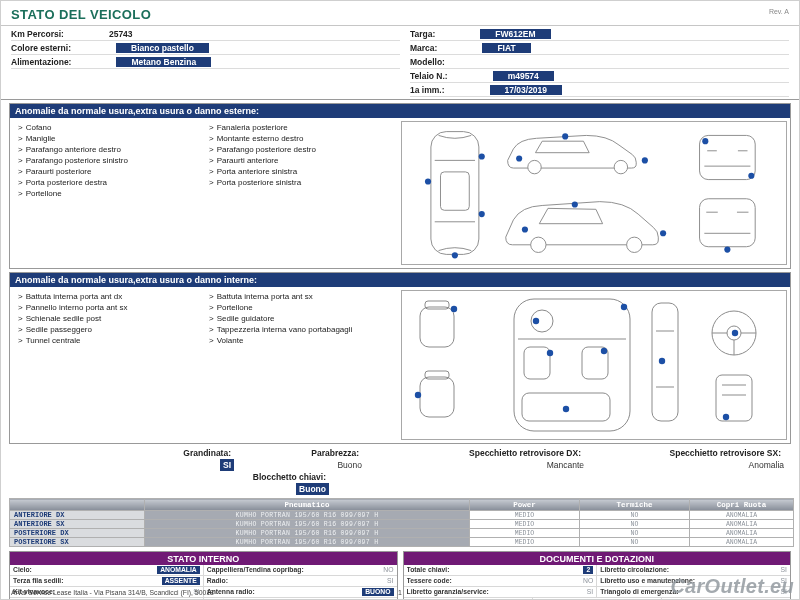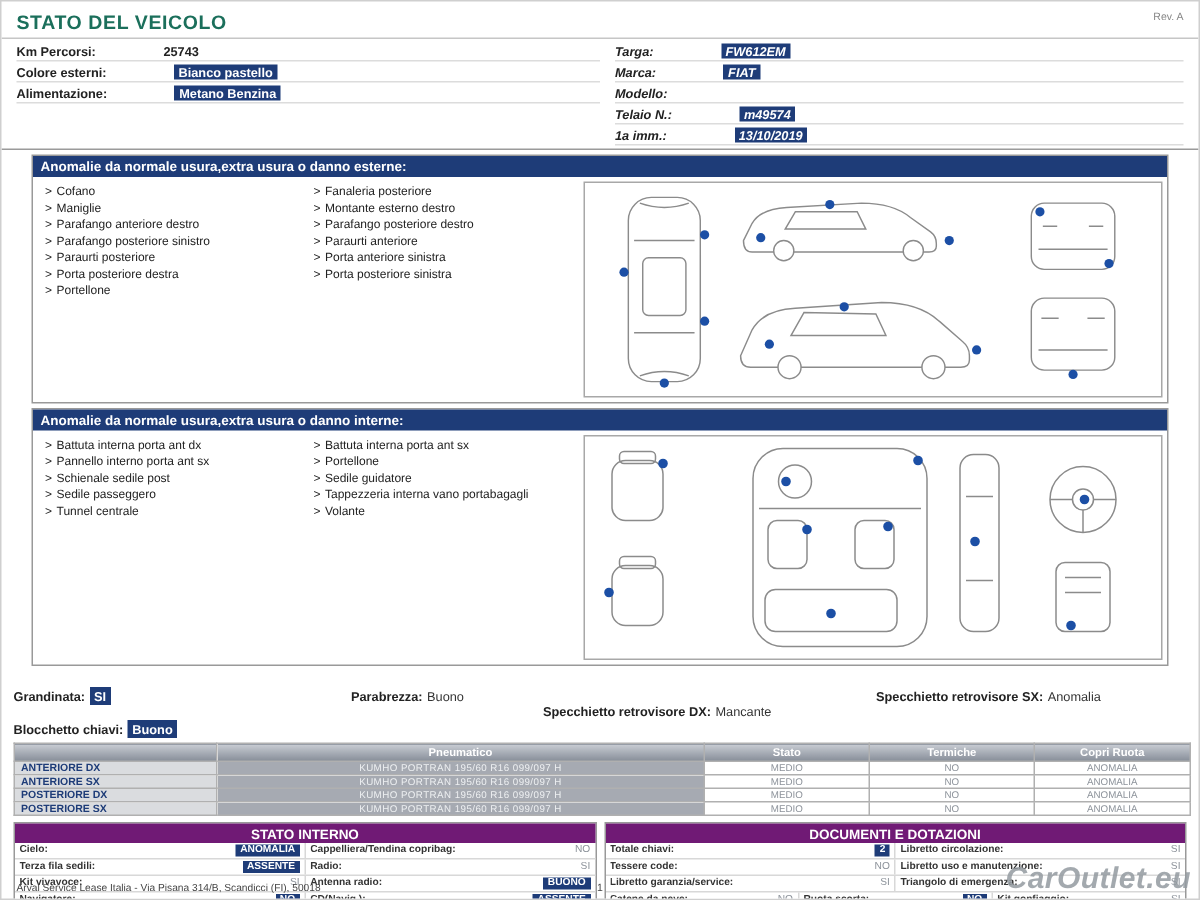--- a/index.html
+++ b/index.html
@@ -9,56 +9,56 @@
 
   
   .header{display:flex;justify-content:space-between;align-items:flex-start;
           padding:6px 10px 3px;border-bottom:1px solid #c6c6c6;}
   .title{margin:0;font-size:13px;font-weight:bold;color:#1b6f5b;letter-spacing:.4px;}
   .rev{font-size:7px;color:#888;padding-top:1px;}
 
   
   .info-grid{display:flex;padding:1px 10px 2px;border-bottom:1px solid #9a9a9a;}
   .info-col{width:50%;box-sizing:border-box;}
-  .info-col+.info-col{padding-left:10px;font-style:italic;}
+  .info-col+.info-col{padding-left:10px;}
   .info-row{display:flex;flex-wrap:wrap;align-items:baseline;border-bottom:1px solid #dcdcdc;
             padding:1.5px 0;font-size:8.5px;line-height:10px;gap:42px;}
   .lbl{font-weight:bold;margin-right:3px;white-space:nowrap;}
   .val{font-weight:bold;max-width:100%;}
-  .val.hl{background:#1e3c78;color:#fff;padding:0 3px;}
-
-  
-  .anomaly-box{margin:3px 20px 0;border:1px solid #999;}
+  .val.hl{background:#1e3c78;color:#fff;padding:0 15px;}
+
+  
+  .anomaly-box{margin:3px 8px 0;border:1px solid #999;}
   .anomaly-header{background:#1e3c78;color:#fff;font-size:9px;font-weight:bold;padding:2px 5px;}
   .anomaly-body{display:flex;}
   .anomaly-body.ext{height:150px;}
   .anomaly-body.int{height:156px;}
   .anomaly-lists{flex:1;display:flex;padding:4px 4px 4px 8px;gap:6px;min-width:0;}
   .anomaly-lists ul{list-style:none;margin:0;padding:0;width:50%;}
   .anomaly-item{display:flex;font-size:8px;line-height:11px;color:#222;}
   .marker{margin-right:3px;}
   .diagram-box{width:386px;border:1px solid #a8a8a8;margin:3px;background:#fff;box-sizing:border-box;}
   .diagram-box svg{display:block;width:100%;height:100%;}
 
   
   .summary{display:flex;flex-wrap:wrap;padding:3px 8px 1px;font-size:8.5px;line-height:12px;}
-  .sum-item{display:flex;align-items:center;}
+  .sum-item{display:flex;align-items:flex-end;flex-direction:column;}
   .sum-item:nth-child(1){width:225px;}
   .sum-item:nth-child(2){width:128px;}
-  .sum-item:nth-child(3){width:222px;margin-top:21px;}
+  .sum-item:nth-child(3){width:222px;}
   .sum-item:nth-child(4){width:200px;}
   .sum-item:nth-child(5){width:320px;}
   .sum-lbl{font-weight:bold;margin-right:3px;white-space:nowrap;}
   .sum-val{color:#333;}
   .sum-val.hl{background:#1e3c78;color:#fff;padding:0 3px;font-weight:bold;}
 
   
   .tire-table{border-collapse:collapse;table-layout:fixed;width:784px;margin:2px 8px 0;}
   .tire-table th,.tire-table td{border:1px solid #b0b0b0;padding:0 2px;height:9px;
-      overflow:hidden;white-space:nowrap;box-sizing:border-box;}
+      overflow:hidden;white-space:nowrap;box-sizing:border-box;font-family:Liberation Mono, monospace;}
   .tire-table thead th{background:linear-gradient(#c7cbd2,#868d98);color:#fff;
       font-size:7.5px;height:12px;font-weight:bold;text-align:center;}
   td.pos{background:#dadcdf;color:#1e3c78;font-size:7px;font-weight:bold;text-align:left;padding-left:4px;}
   td.tire{background:#a6aab2;color:#eef0f2;font-size:6.5px;text-align:center;letter-spacing:.3px;}
   td.cell{color:#8d939b;font-size:6.5px;text-align:center;}
 
   
   .bottom{display:flex;gap:5px;margin:4px 8px 0;}
   .panel{flex:1;border:1px solid #999;background:#fff;}
   .panel-title{background:#701a75;color:#fff;text-align:center;font-weight:bold;
@@ -114,21 +114,21 @@
         </div>
         <div class="info-row">
           <span class="lbl">Modello:</span>
         </div>
         <div class="info-row">
           <span class="lbl">Telaio N.:</span>
           <span class="val hl">m49574</span>
         </div>
         <div class="info-row">
           <span class="lbl">1a imm.:</span>
-          <span class="val hl">13/10/2019</span>
+          <span class="val hl">17/03/2019</span>
         </div>
       </div>
   </div>
 
   <section class="anomaly-box">
     <div class="anomaly-header">Anomalie da normale usura,extra usura o danno esterne:</div>
     <div class="anomaly-body ext">
       <div class="anomaly-lists">
         <ul id="ext-col1">
             <li class="anomaly-item">
@@ -341,21 +341,21 @@
       <col style="width:135px">
         <col style="width:325px">
         <col style="width:110px">
       <col style="width:110px">
         <col style="width:104px">
     </colgroup>
     <thead id="tire-head">
         <tr>
           <th class="corner"></th>
           <th>Pneumatico</th>
-          <th>Stato</th>
+          <th>Power</th>
           <th>Termiche</th>
           <th>Copri Ruota</th>
         </tr>
       </thead>
     <tbody id="tire-body">
         <tr>
           <td class="pos">ANTERIORE DX</td>
           <td class="tire">KUMHO PORTRAN 195/60 R16 099/097 H</td>
           <td class="cell">MEDIO</td>
           <td class="cell">NO</td>

